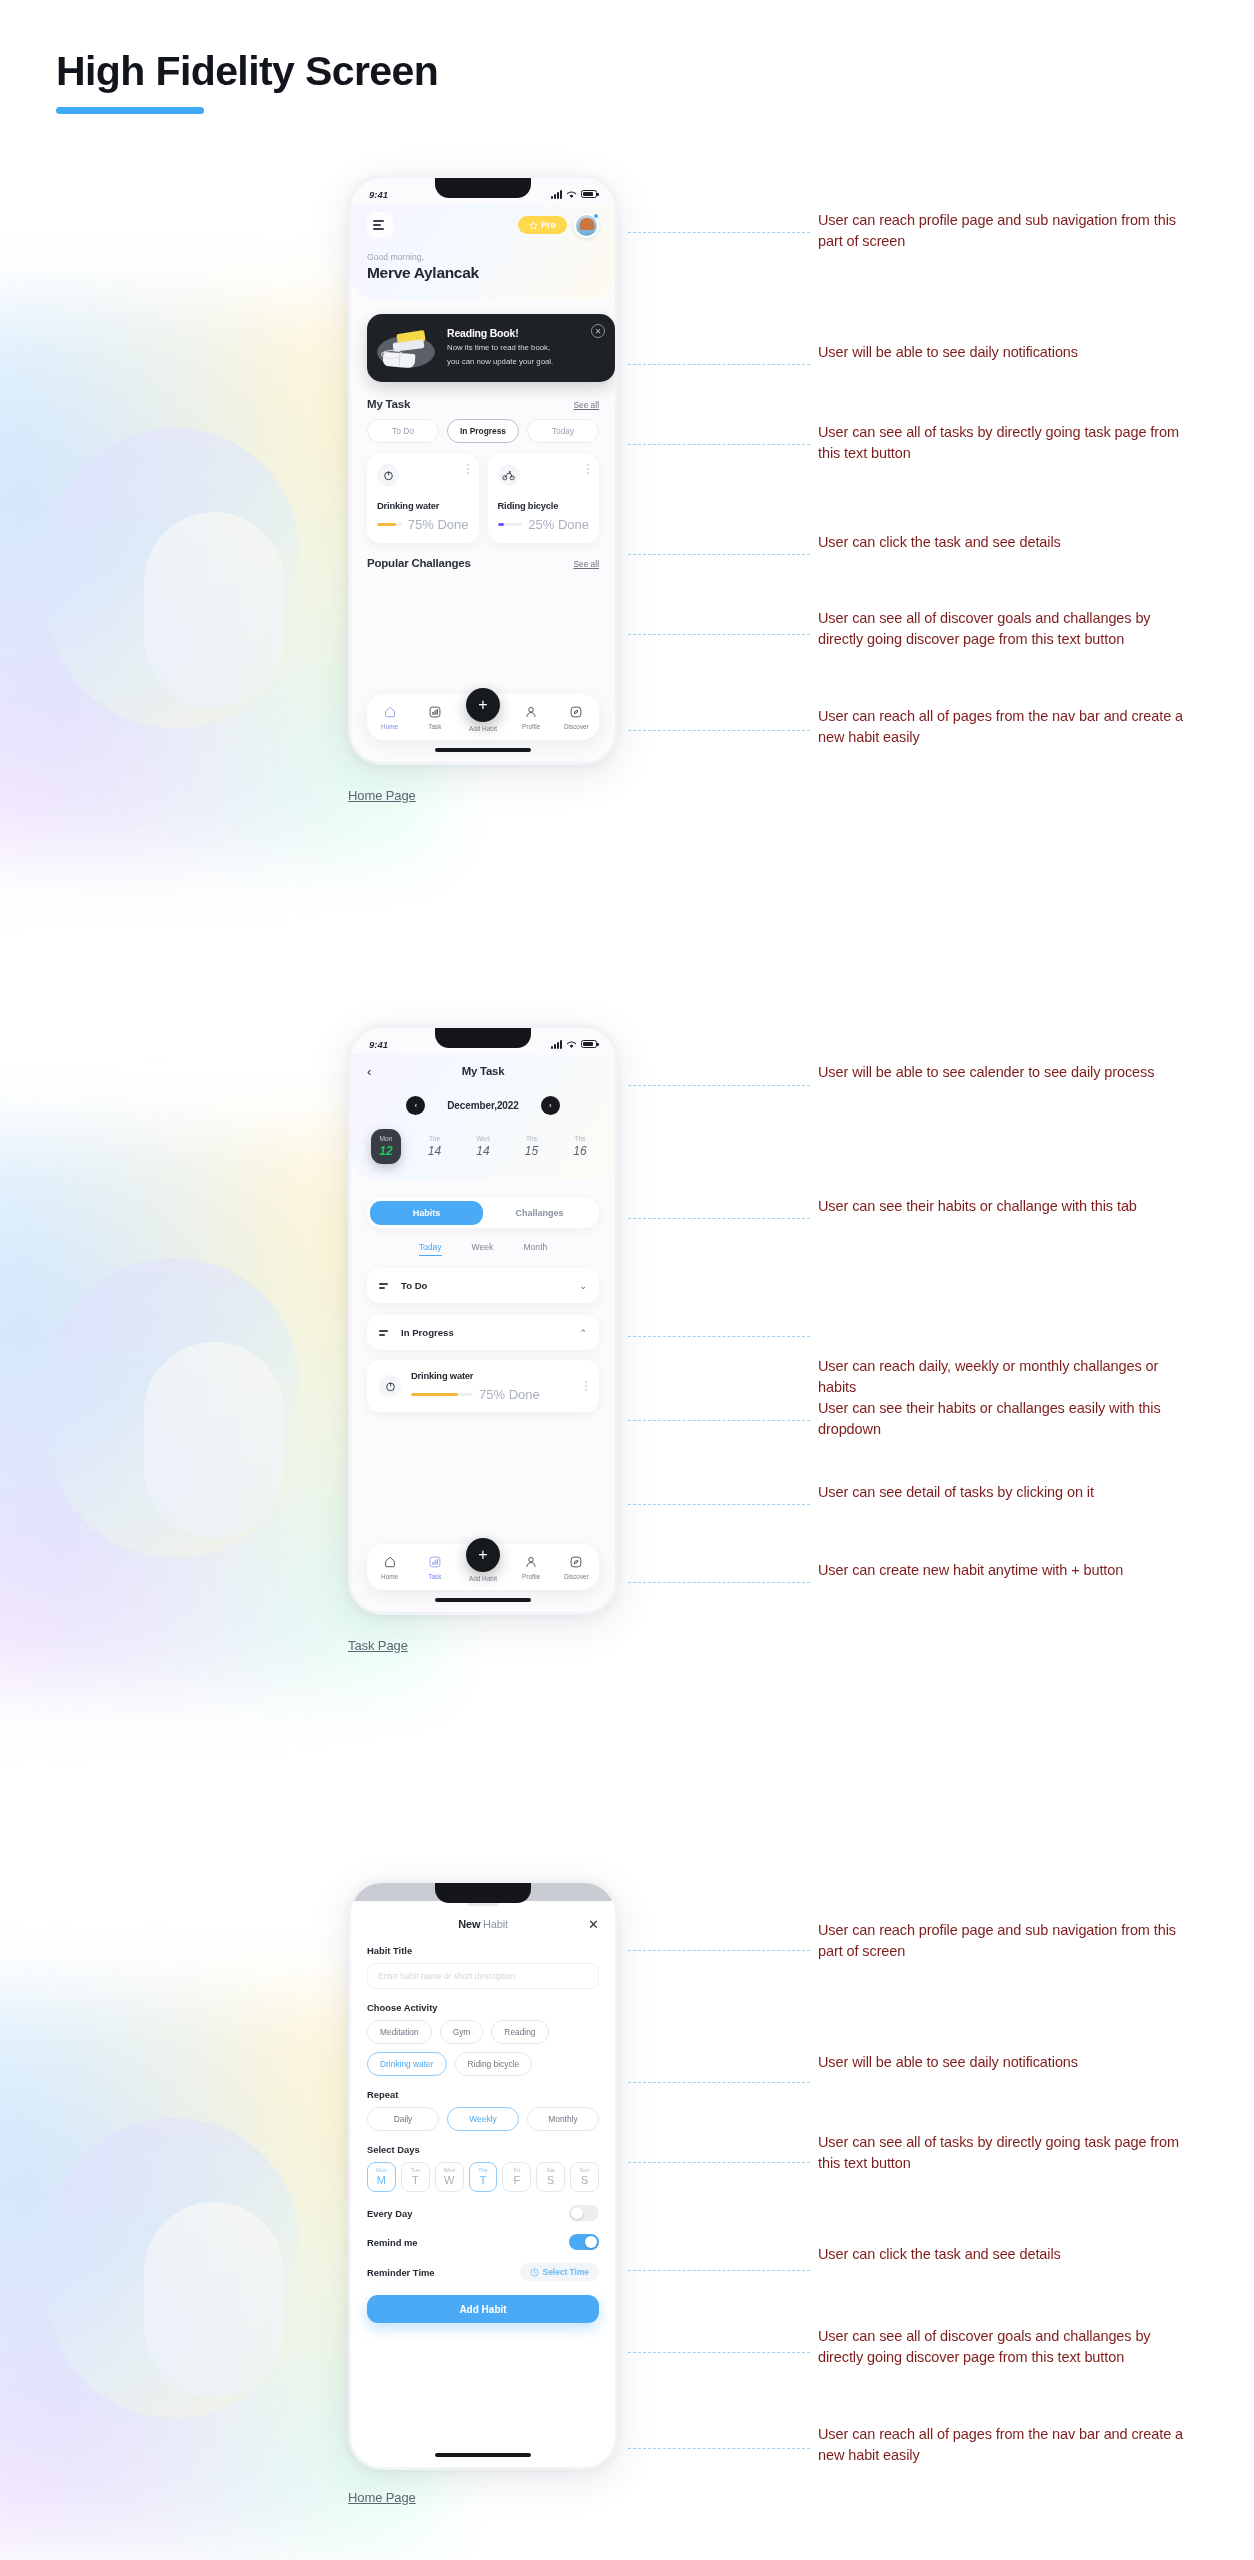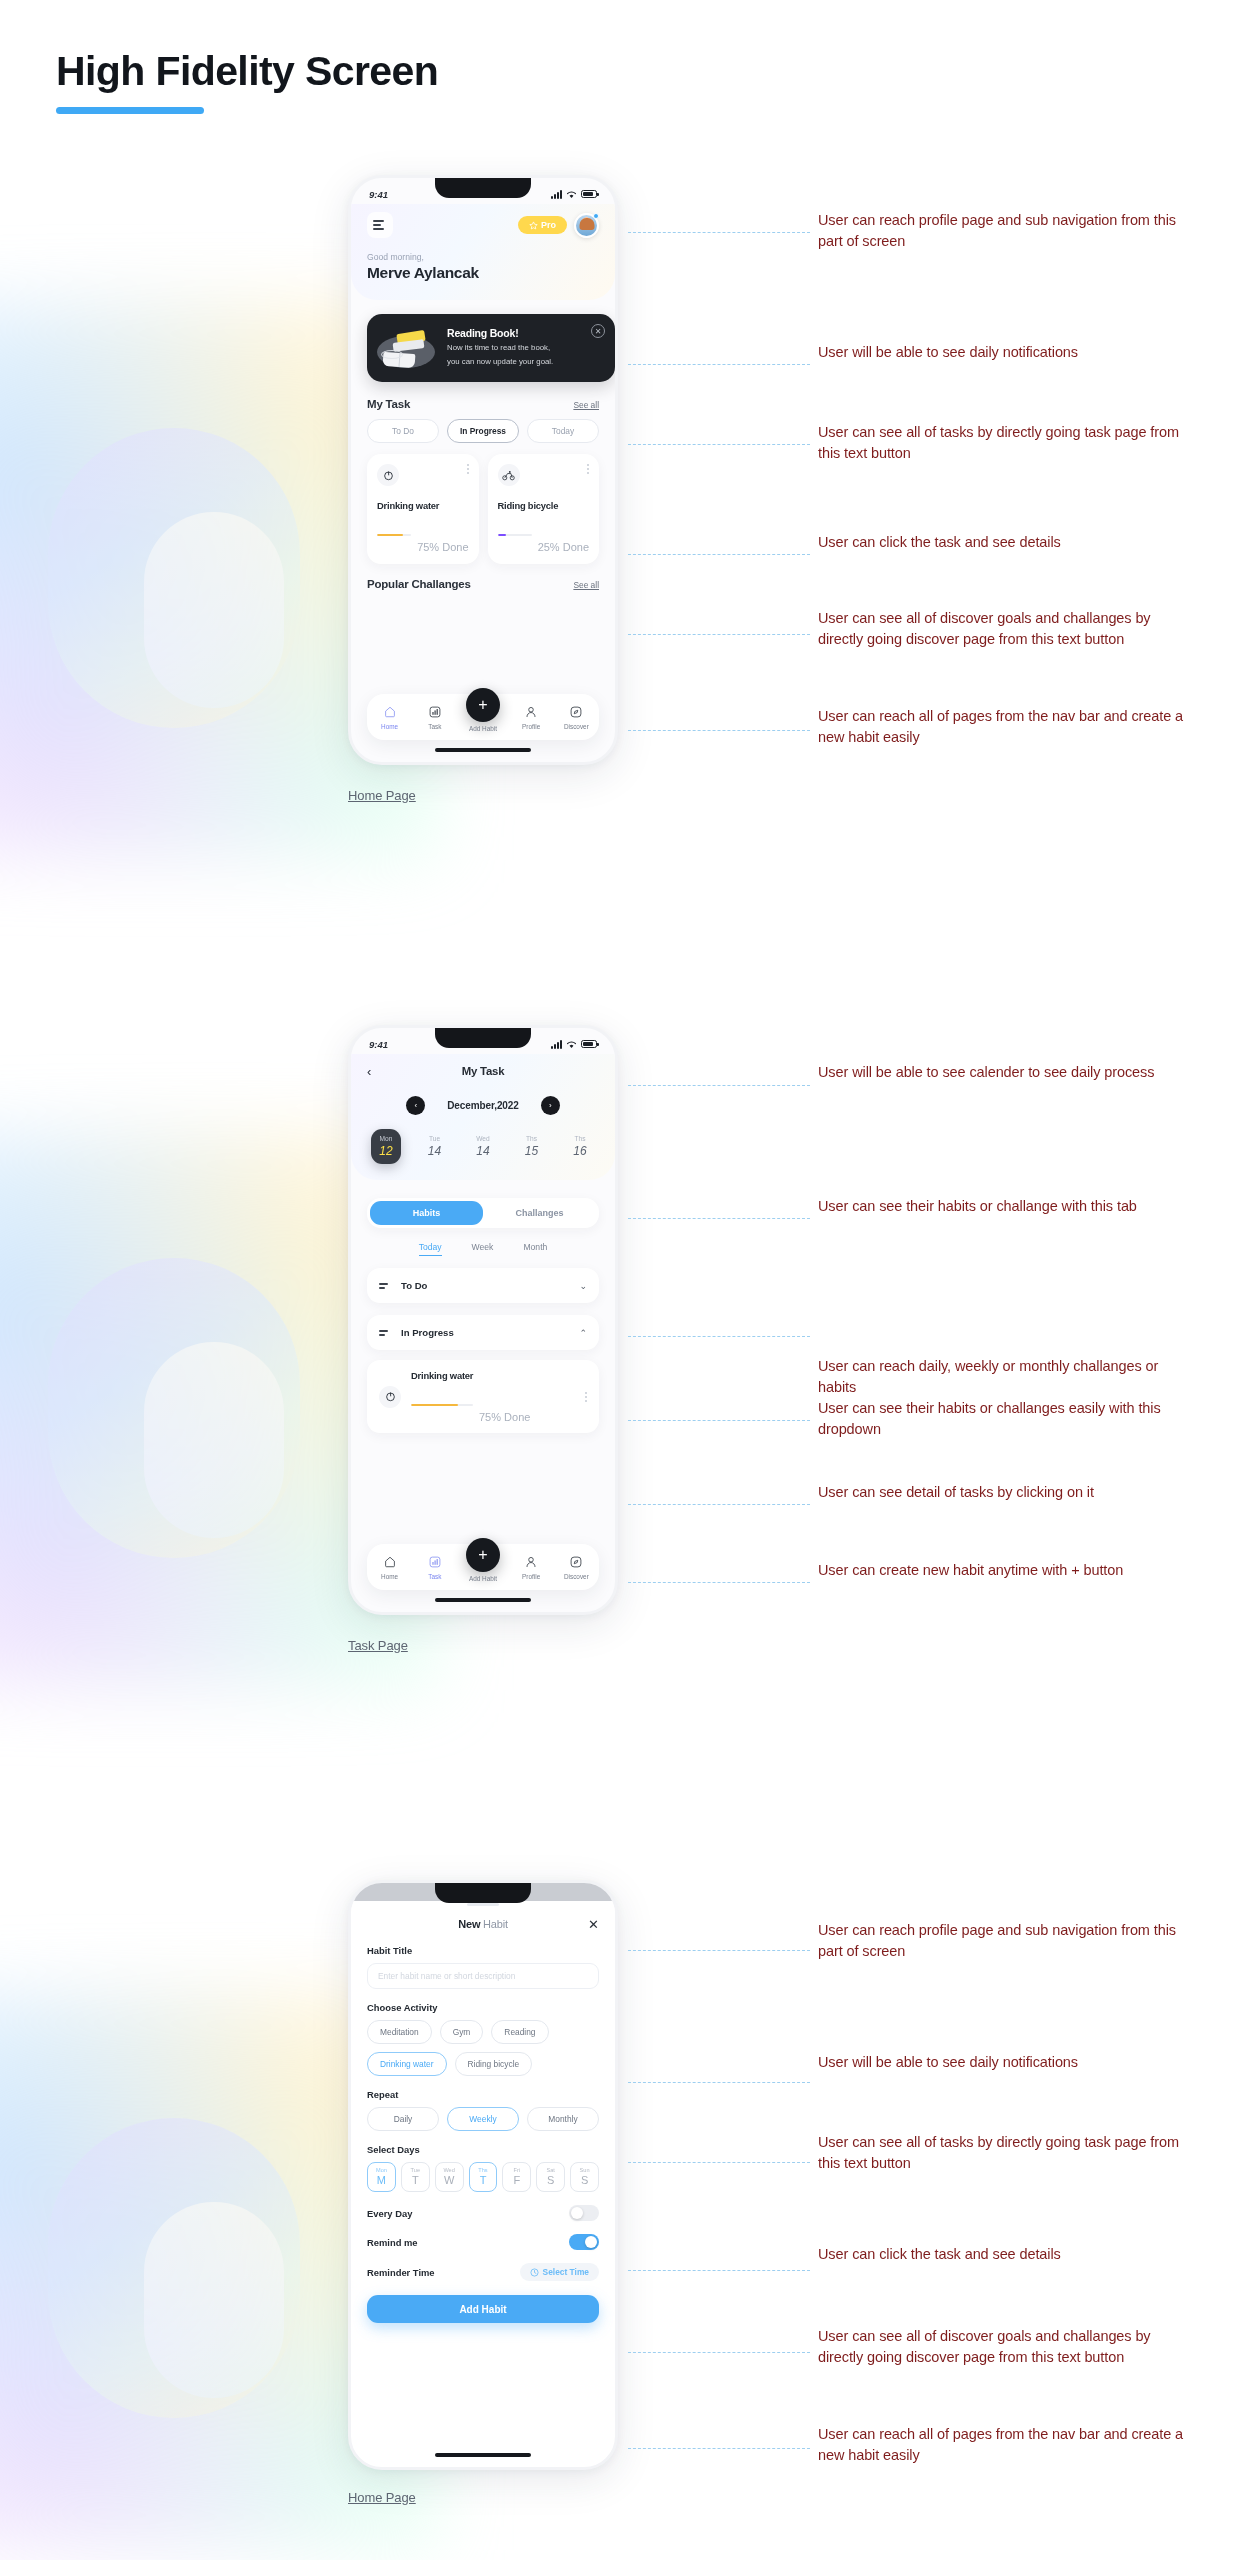--- a/index.html
+++ b/index.html
@@ -149,21 +149,21 @@
   }
   .task-ico{
     width:22px;height:22px;border-radius:50%;background:#f4f5f8;display:flex;align-items:center;justify-content:center;
   }
   .dots-v{position:absolute;right:10px;top:10px;display:flex;flex-direction:column;gap:2px;}
   .dots-v i{width:2px;height:2px;border-radius:50%;background:#c6cbd4;display:block;}
   .task-name{font-size:9.4px;font-weight:700;color:#252b33;margin-top:14px;letter-spacing:-.2px;}
   .prog-row{display:flex;align-items:center;gap:6px;margin-top:6px;}
   .prog-track{flex:1;height:2.6px;border-radius:2px;background:#eceef2;position:relative;overflow:hidden;}
   .prog-fill{position:absolute;left:0;top:0;bottom:0;border-radius:2px;}
-  .prog-label{font-size:11px;color:#aab1bd;white-space:nowrap;margin-top:24px;}
+  .prog-label{font-size:13px;color:#aab1bd;white-space:nowrap;}
 
   .navbar{
     position:absolute;left:16px;right:16px;bottom:22px;background:#fff;border-radius:17px;
     height:46px;display:flex;align-items:center;justify-content:space-around;
     box-shadow:0 5px 18px rgba(30,40,60,.07);
   }
   .nav-item{display:flex;flex-direction:column;align-items:center;gap:3px;width:42px;}
   .nav-ico{width:15px;height:15px;display:flex;align-items:center;justify-content:center;}
   .nav-lbl{font-size:6.4px;color:#767d8a;}
   .nav-item.active .nav-lbl{color:#7b86f0;}
@@ -192,21 +192,21 @@
     width:19px;height:19px;border-radius:50%;background:#17191e;color:#fff;font-size:8px;
     display:flex;align-items:center;justify-content:center;
   }
   .cal-month{font-size:10px;font-weight:600;color:#262c34;letter-spacing:-.1px;}
   .cal-days{display:flex;justify-content:space-between;margin-top:14px;padding:0 4px;}
   .cal-day{width:30px;text-align:center;padding:6px 0;border-radius:11px;}
   .cal-day .d-wd{font-size:6.6px;color:#aeb5c1;}
   .cal-day .d-num{font-size:12px;color:#5d6572;font-style:italic;margin-top:2px;}
   .cal-day.sel{background:#383d45;box-shadow:0 4px 12px rgba(35,40,48,.26);}
   .cal-day.sel .d-wd{color:#c6cbd4;}
-  .cal-day.sel .d-num{color:#fde047;}
+  .cal-day.sel .d-num{color:#22c55e;font-weight:bold;}
 
   .seg-wrap{
     margin:18px 16px 0 16px;background:#fff;border-radius:14px;padding:3px;display:flex;
     box-shadow:0 3px 12px rgba(30,40,60,.05);
   }
   .seg{flex:1;text-align:center;font-size:9px;padding:7px 0;border-radius:11px;color:#8b94a3;font-weight:600;}
   .seg.active{background:#4aaaf5;color:#fff;}
 
   .subtabs{display:flex;justify-content:center;gap:30px;margin-top:14px;}
   .subtab{font-size:8.6px;color:#7d8593;padding-bottom:3px;}

